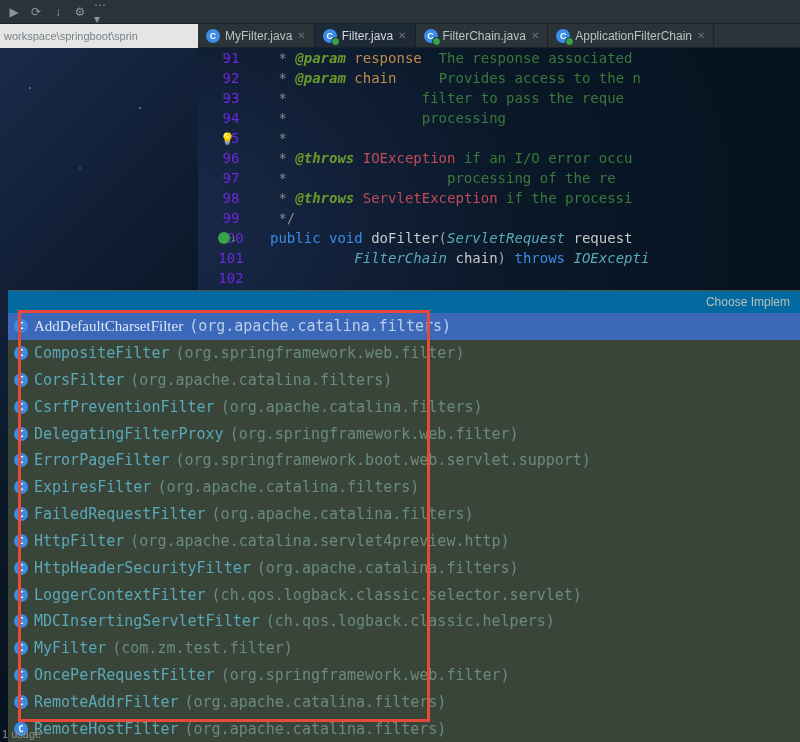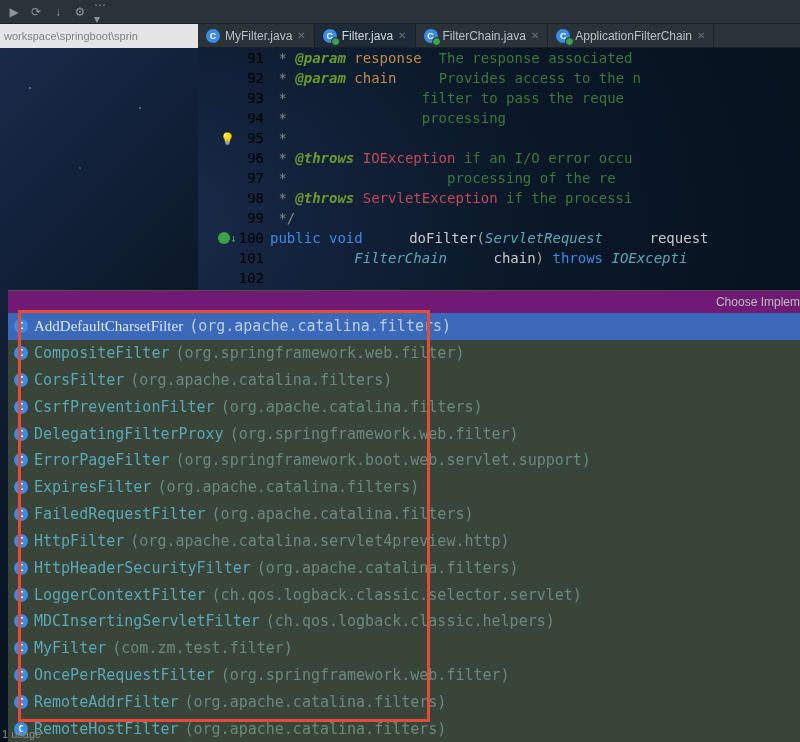--- a/index.html
+++ b/index.html
@@ -91,23 +91,23 @@
     height: 260px;
     display: flex;
     font-family: Consolas, monospace;
     font-size: 14px;
     background: rgba(10,20,30,0.0);
   }
   .gutter {
     width: 72px;
     display: flex;
     flex-direction: column;
-    text-align: right;
+    text-align: center;
     padding-right: 6px;
-    color: #000000;
+    color: #6d28d9;
   }
   .gutter .gl { height: 20px; line-height: 20px; position: relative; }
   .gutter .bulb::before{
     content:"💡";
     position:absolute; left:22px; top:1px; font-size:12px;
   }
   .gutter .impl::before{
     content:"";
     position:absolute;
     left:20px; top:4px;
@@ -126,42 +126,42 @@
     overflow: hidden;
   }
   .code .line { height: 20px; line-height: 20px; }
   .c-comment { color: #3a7a3a; }
   .c-comment-star { color: #888; }
   .c-tag { color: #6a9a2a; font-style: italic; font-weight: 600; }
   .c-param { color: #c28a4a; }
   .c-throws-type { color: #c24a5a; }
   .c-kw { color: #3b8be8; }
   .c-type { color: #5aa8b8; font-style: italic; }
-  .c-ident { color: #c8c8c8; margin-left: 38px; }
+  .c-ident { color: #c8c8c8; }
   
   .popup {
     position: absolute;
     top: 290px;
     left: 8px;
     right: 0;
     bottom: 0;
     background: #3a453a;
     border-top: 1px solid #4a554a;
     display: flex;
     flex-direction: column;
   }
   .popup-title {
     height: 22px;
     display: flex;
     align-items: center;
     justify-content: flex-end;
-    padding: 0 0;
+    padding: 0 10px;
     font-size: 12px;
     color: #b8c0b8;
-    background: #701a75;
+    background: #0369a1;
   }
   .popup-list {
     flex: 1;
     overflow: hidden;
     display: flex;
     flex-direction: column;
     font-family: Consolas, monospace;
     font-size: 15px;
   }
   .popup-item {

